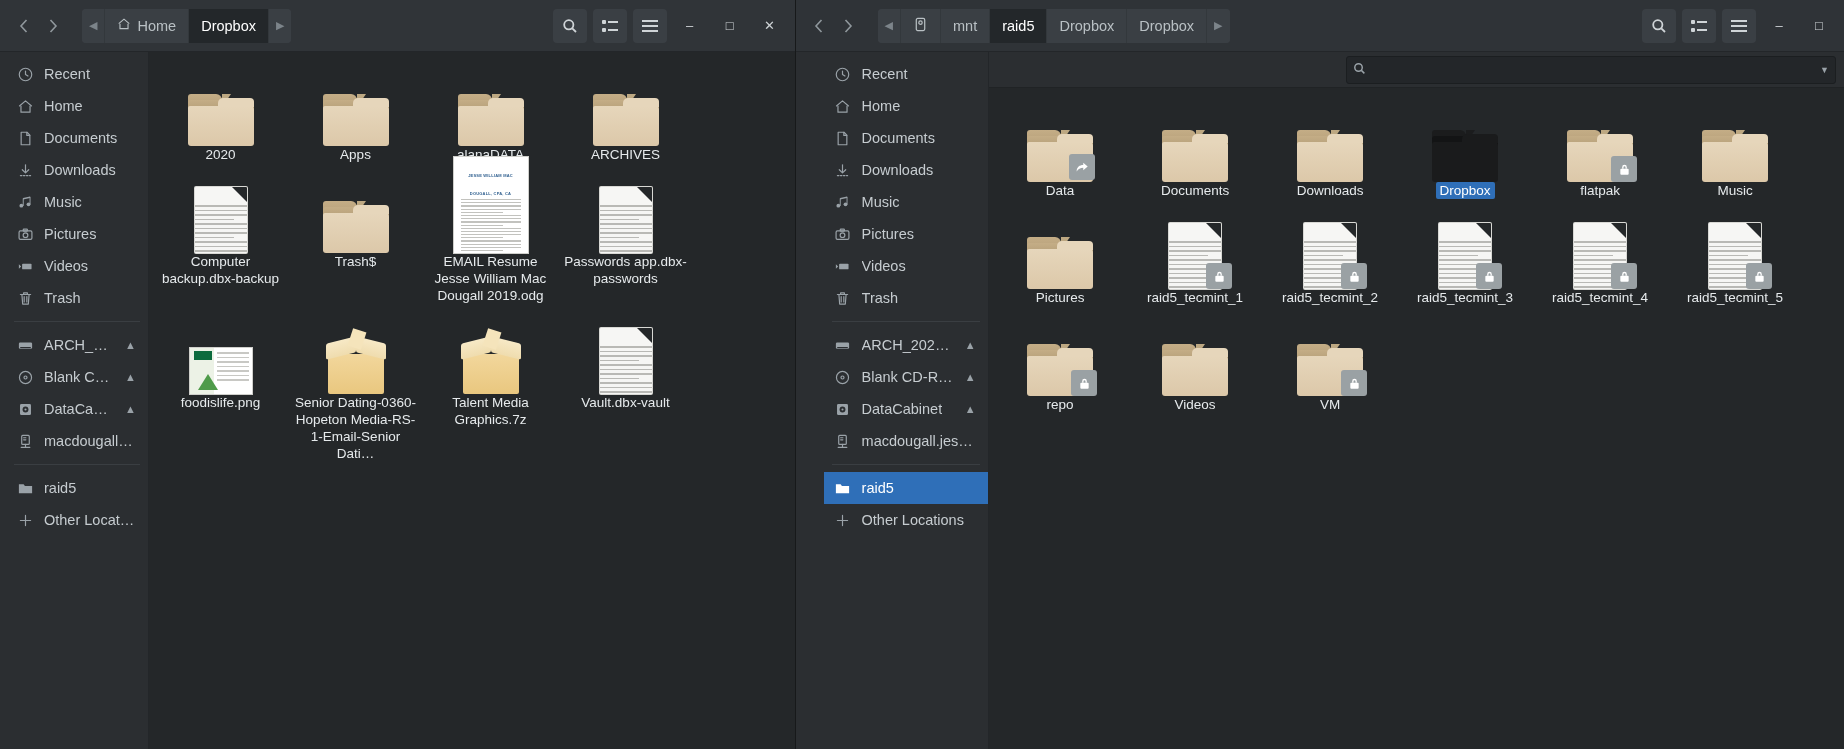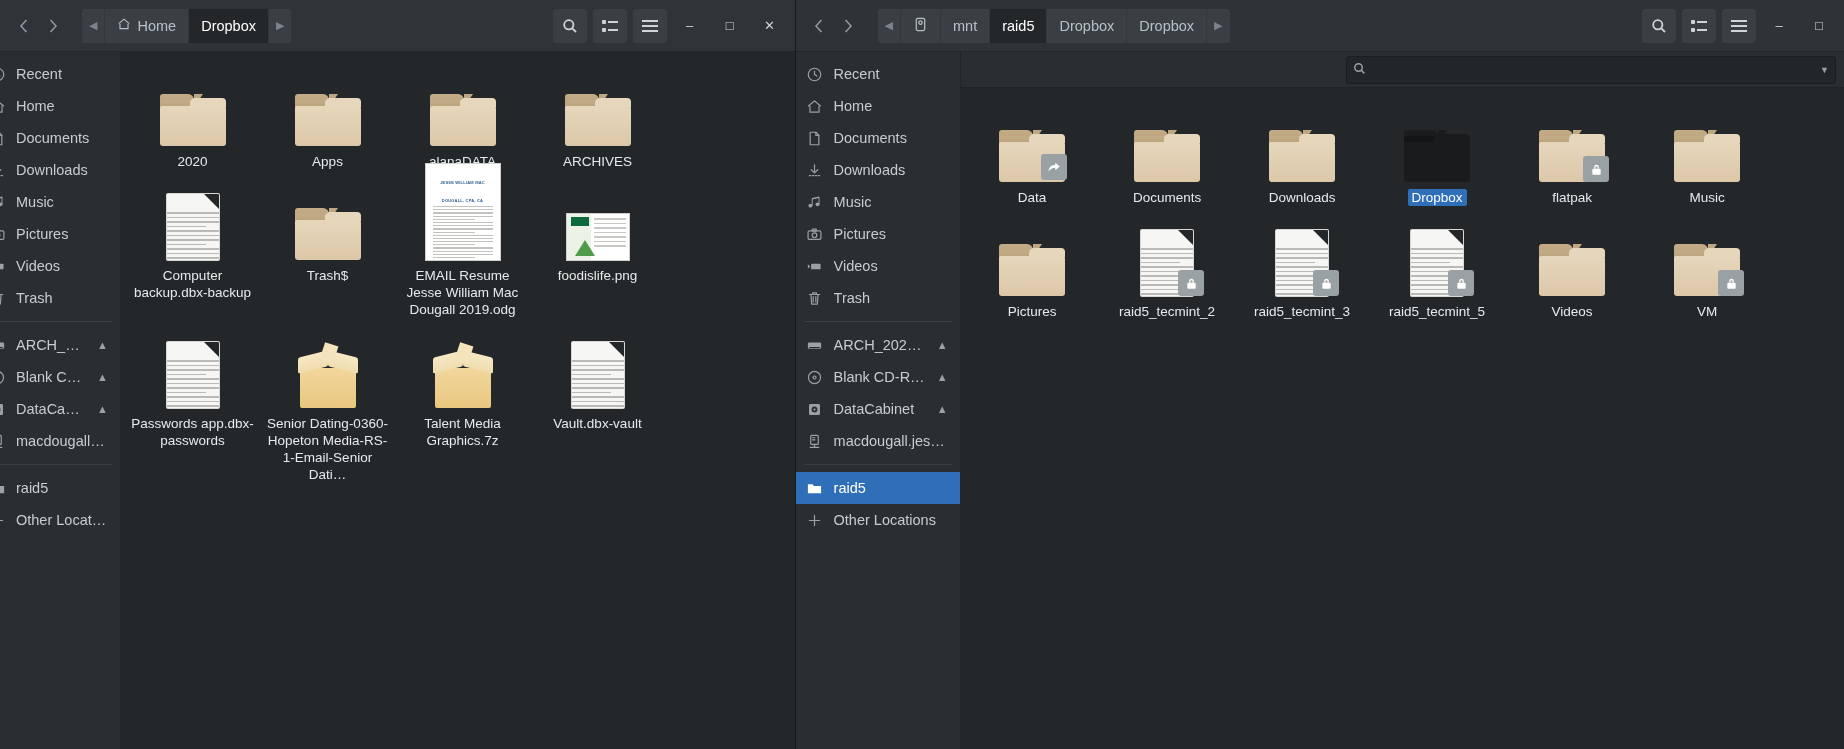--- a/index.html
+++ b/index.html
@@ -67,21 +67,21 @@
   }
   .win-right .iconbtn { background: #3a3f44; }
   .wbtn {
     width: 34px; height: 34px;
     display: flex; align-items: center; justify-content: center;
     color: #cfd4d7; font-size: 13px;
     background: transparent;
   }
 
   
-  .wbody { flex: 1; display: flex; min-height: 0; }
+  .wbody { flex: 1; display: flex; min-height: 0; padding-left: 28px; }
 
   .sidebar {
     width: 165px; flex: 0 0 165px;
     background: #2b2e31;
     padding-top: 6px;
     border-right: 1px solid #232629;
     overflow: hidden;
   }
   .win-left .sidebar { width: 143px; flex: 0 0 143px; margin-left: -22px; }
 
@@ -130,21 +130,20 @@
   }
   .cell {
     width: 135px;
     padding: 6px 4px 10px 4px;
     display: flex; flex-direction: column; align-items: center;
     text-align: center;
   }
   .win-right .cell { width: 135px; }
   .ico { width: 74px; height: 74px; position: relative; display:flex; align-items:flex-end; justify-content:center; }
   .cap {
-    margin-top: 7px;
     font-size: 13.5px; line-height: 17px;
     color: #e6eaec;
     word-break: break-word;
     max-width: 128px;
   }
   .cap.selected { background: #2f6fb8; color:#fff; border-radius: 2px; padding: 0 4px; }
 
   
   .folder { width: 66px; height: 52px; position: relative; }
   .folder .tab {
@@ -494,46 +493,46 @@
                 <span class="front"></span>
               </span>
             </span>
             <span class="cap">Trash$</span>
           </div>
           <div class="cell">
             <span class="ico">
               <span class="odg"><span class="hd">JESSE WILLIAM MAC DOUGALL, CPA, CA</span><span class="rule"></span><span class="bar"></span><span class="bar"></span><i></i><i></i><i></i><i></i><i class="s"></i><i></i><i></i><i></i><i class="s"></i><span class="rule"></span><i></i><i></i><i></i><i class="s"></i><i></i><i></i><i></i><i class="s"></i></span>
             </span>
             <span class="cap">EMAIL Resume Jesse William Mac Dougall 2019.odg</span>
+          </div>
+          <div class="cell">
+            <span class="ico">
+              <span class="doc"><span class="lines"><i></i><i></i><i></i><i></i><i></i><i></i><i></i><i></i><i></i><i></i><i></i></span></span>
+            </span>
+            <span class="cap">Passwords app.dbx-passwords</span>
           </div>
           <div class="cell">
             <span class="ico">
               <span class="thumb">
                 <span class="tl"></span>
                 <span class="tr">
                   <i></i>
                   <i></i>
                   <i></i>
                   <i></i>
                   <i></i>
                   <i></i>
                   <i></i>
                 </span>
               </span>
             </span>
             <span class="cap">foodislife.png</span>
           </div>
           <div class="cell">
             <span class="ico">
-              <span class="doc"><span class="lines"><i></i><i></i><i></i><i></i><i></i><i></i><i></i><i></i><i></i><i></i><i></i></span></span>
-            </span>
-            <span class="cap">Passwords app.dbx-passwords</span>
-          </div>
-          <div class="cell">
-            <span class="ico">
               <span class="box">
                 <span class="body"></span>
                 <span class="lidL"></span>
                 <span class="lidR"></span>
                 <span class="flap"></span>
               </span>
             </span>
             <span class="cap">Senior Dating-0360-Hopeton Media-RS-1-Email-Senior Dati…</span>
           </div>
           <div class="cell">
@@ -873,68 +872,108 @@
           <div class="cell">
             <span class="ico">
               <span class="doc"><span class="lines"><i></i><i></i><i></i><i></i><i></i><i></i><i></i><i></i><i></i><i></i><i></i></span></span>
               <span class="emb lock">
                 <svg width="15" height="15" viewBox="0 0 18 18" fill="#fff">
                   <rect x="4" y="8" width="10" height="7.4" rx="1.2"></rect>
                   <path d="M6.2 8V6.2a2.8 2.8 0 015.6 0V8h-1.6V6.2a1.2 1.2 0 00-2.4 0V8z"></path>
                 </svg>
               </span>
             </span>
-            <span class="cap">raid5_tecmint_2</span>
+            <span class="cap">raid5_tecmint_1</span>
           </div>
           <div class="cell">
             <span class="ico">
               <span class="doc"><span class="lines"><i></i><i></i><i></i><i></i><i></i><i></i><i></i><i></i><i></i><i></i><i></i></span></span>
               <span class="emb lock">
                 <svg width="15" height="15" viewBox="0 0 18 18" fill="#fff">
                   <rect x="4" y="8" width="10" height="7.4" rx="1.2"></rect>
                   <path d="M6.2 8V6.2a2.8 2.8 0 015.6 0V8h-1.6V6.2a1.2 1.2 0 00-2.4 0V8z"></path>
                 </svg>
               </span>
             </span>
-            <span class="cap">raid5_tecmint_3</span>
+            <span class="cap">raid5_tecmint_2</span>
           </div>
           <div class="cell">
             <span class="ico">
               <span class="doc"><span class="lines"><i></i><i></i><i></i><i></i><i></i><i></i><i></i><i></i><i></i><i></i><i></i></span></span>
               <span class="emb lock">
                 <svg width="15" height="15" viewBox="0 0 18 18" fill="#fff">
                   <rect x="4" y="8" width="10" height="7.4" rx="1.2"></rect>
                   <path d="M6.2 8V6.2a2.8 2.8 0 015.6 0V8h-1.6V6.2a1.2 1.2 0 00-2.4 0V8z"></path>
                 </svg>
               </span>
             </span>
-            <span class="cap">raid5_tecmint_5</span>
-          </div>
-          <div class="cell">
-            <span class="ico">
-              <span class="folder">
-                <span class="tab"></span>
-                <span class="back"></span>
-                <span class="front"></span>
-              </span>
-            </span>
-            <span class="cap">Videos</span>
-          </div>
-          <div class="cell">
-            <span class="ico">
-              <span class="folder">
-                <span class="tab"></span>
-                <span class="back"></span>
-                <span class="front"></span>
-              </span>
+            <span class="cap">raid5_tecmint_3</span>
+          </div>
+          <div class="cell">
+            <span class="ico">
+              <span class="doc"><span class="lines"><i></i><i></i><i></i><i></i><i></i><i></i><i></i><i></i><i></i><i></i><i></i></span></span>
               <span class="emb lock">
                 <svg width="15" height="15" viewBox="0 0 18 18" fill="#fff">
                   <rect x="4" y="8" width="10" height="7.4" rx="1.2"></rect>
                   <path d="M6.2 8V6.2a2.8 2.8 0 015.6 0V8h-1.6V6.2a1.2 1.2 0 00-2.4 0V8z"></path>
                 </svg>
               </span>
             </span>
+            <span class="cap">raid5_tecmint_4</span>
+          </div>
+          <div class="cell">
+            <span class="ico">
+              <span class="doc"><span class="lines"><i></i><i></i><i></i><i></i><i></i><i></i><i></i><i></i><i></i><i></i><i></i></span></span>
+              <span class="emb lock">
+                <svg width="15" height="15" viewBox="0 0 18 18" fill="#fff">
+                  <rect x="4" y="8" width="10" height="7.4" rx="1.2"></rect>
+                  <path d="M6.2 8V6.2a2.8 2.8 0 015.6 0V8h-1.6V6.2a1.2 1.2 0 00-2.4 0V8z"></path>
+                </svg>
+              </span>
+            </span>
+            <span class="cap">raid5_tecmint_5</span>
+          </div>
+          <div class="cell">
+            <span class="ico">
+              <span class="folder">
+                <span class="tab"></span>
+                <span class="back"></span>
+                <span class="front"></span>
+              </span>
+              <span class="emb lock">
+                <svg width="15" height="15" viewBox="0 0 18 18" fill="#fff">
+                  <rect x="4" y="8" width="10" height="7.4" rx="1.2"></rect>
+                  <path d="M6.2 8V6.2a2.8 2.8 0 015.6 0V8h-1.6V6.2a1.2 1.2 0 00-2.4 0V8z"></path>
+                </svg>
+              </span>
+            </span>
+            <span class="cap">repo</span>
+          </div>
+          <div class="cell">
+            <span class="ico">
+              <span class="folder">
+                <span class="tab"></span>
+                <span class="back"></span>
+                <span class="front"></span>
+              </span>
+            </span>
+            <span class="cap">Videos</span>
+          </div>
+          <div class="cell">
+            <span class="ico">
+              <span class="folder">
+                <span class="tab"></span>
+                <span class="back"></span>
+                <span class="front"></span>
+              </span>
+              <span class="emb lock">
+                <svg width="15" height="15" viewBox="0 0 18 18" fill="#fff">
+                  <rect x="4" y="8" width="10" height="7.4" rx="1.2"></rect>
+                  <path d="M6.2 8V6.2a2.8 2.8 0 015.6 0V8h-1.6V6.2a1.2 1.2 0 00-2.4 0V8z"></path>
+                </svg>
+              </span>
+            </span>
             <span class="cap">VM</span>
           </div>
         </div>
     </div>
   </div>
 </div>
 
 </body></html>

